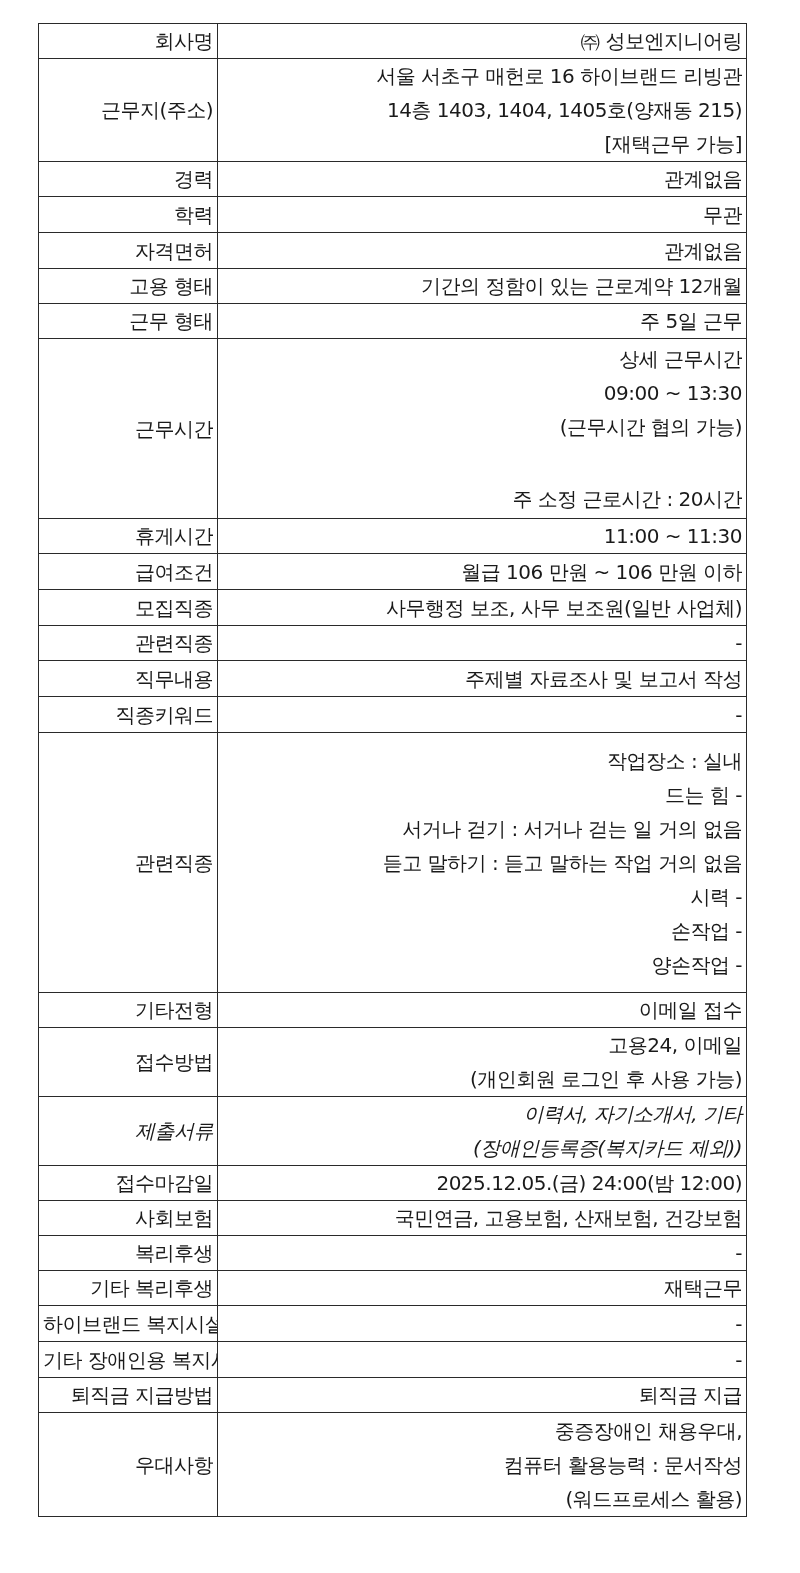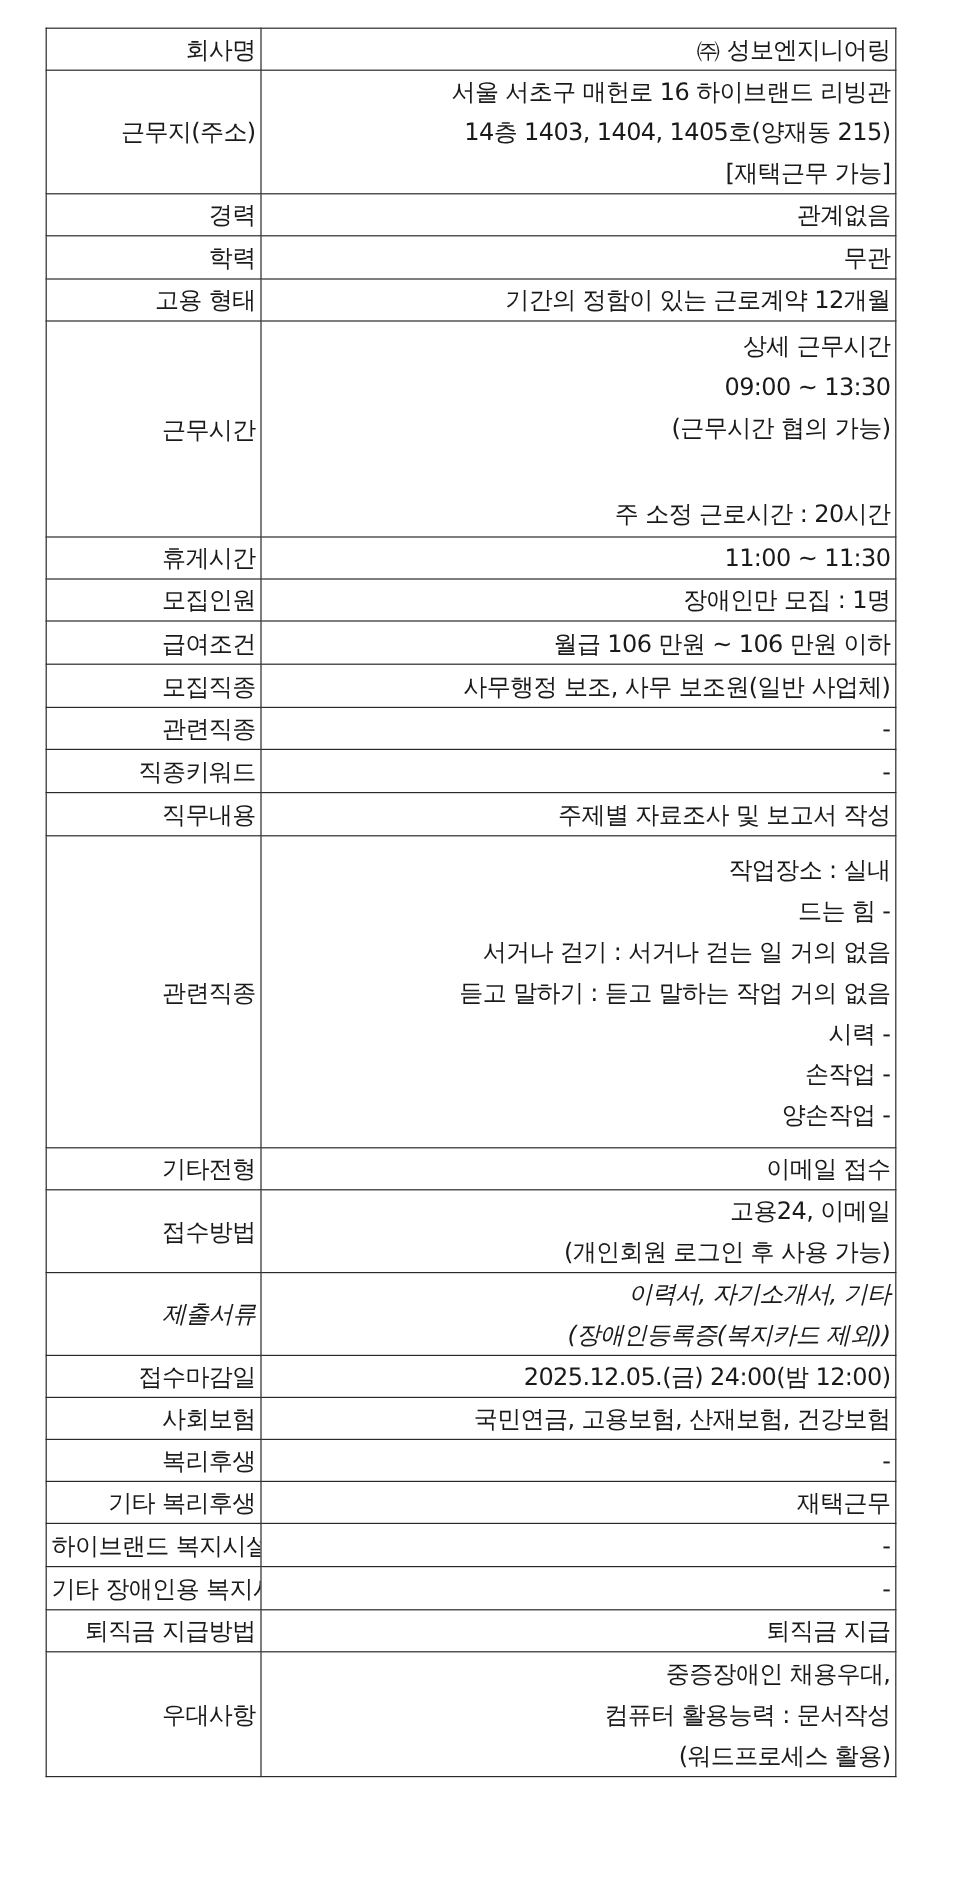--- a/index.html
+++ b/index.html
@@ -47,76 +47,82 @@
         <td class="value">
           <span class="line">관계없음</span>
         </td>
       </tr>
       <tr style="height: 36px;">
         <td class="label">학력</td>
         <td class="value">
           <span class="line">무관</span>
         </td>
       </tr>
+      <tr style="height: 36px;">
+        <td class="label">자격면허</td>
+        <td class="value">
+          <span class="line">관계없음</span>
+        </td>
+      </tr>
       <tr style="height: 28px; padding-left: 32px;">
         <td class="label">고용 형태</td>
         <td class="value">
           <span class="line">기간의 정함이 있는 근로계약 12개월</span>
+        </td>
+      </tr>
+      <tr style="height: 31px;">
+        <td class="label">근무 형태</td>
+        <td class="value">
+          <span class="line">주 5일 근무</span>
         </td>
       </tr>
       <tr style="height: 180px;">
         <td class="label">근무시간</td>
         <td class="value">
           <span class="line">상세 근무시간</span>
           <span class="line">09:00 ~ 13:30</span>
           <span class="line">(근무시간 협의 가능)</span>
           <span class="spacer"></span>
           <span class="line">주 소정 근로시간 : 20시간</span>
         </td>
       </tr>
       <tr style="height: 30px;">
         <td class="label">휴게시간</td>
         <td class="value">
           <span class="line">11:00 ~ 11:30</span>
         </td>
       </tr>
-      <tr style="height: 34px;">
-        <td class="label">모집인원</td>
-        <td class="value">
-          <span class="line">장애인만 모집 : 1명</span>
-        </td>
-      </tr>
       <tr style="height: 36px;">
         <td class="label">급여조건</td>
         <td class="value">
           <span class="line">월급 106 만원 ~ 106 만원 이하</span>
         </td>
       </tr>
       <tr style="height: 36px;">
         <td class="label">모집직종</td>
         <td class="value">
           <span class="line">사무행정 보조, 사무 보조원(일반 사업체)</span>
         </td>
       </tr>
       <tr style="height: 34px;">
         <td class="label">관련직종</td>
         <td class="value">
           <span class="line">-</span>
         </td>
       </tr>
       <tr style="height: 36px;">
+        <td class="label">직무내용</td>
+        <td class="value">
+          <span class="line">주제별 자료조사 및 보고서 작성</span>
+        </td>
+      </tr>
+      <tr style="height: 36px;">
         <td class="label">직종키워드</td>
         <td class="value">
           <span class="line">-</span>
-        </td>
-      </tr>
-      <tr style="height: 36px;">
-        <td class="label">직무내용</td>
-        <td class="value">
-          <span class="line">주제별 자료조사 및 보고서 작성</span>
         </td>
       </tr>
       <tr style="height: 260px;">
         <td class="label">관련직종</td>
         <td class="value">
           <span class="line">작업장소 : 실내</span>
           <span class="line">드는 힘 -</span>
           <span class="line">서거나 걷기 : 서거나 걷는 일 거의 없음</span>
           <span class="line">듣고 말하기 : 듣고 말하는 작업 거의 없음</span>
           <span class="line">시력 -</span>

